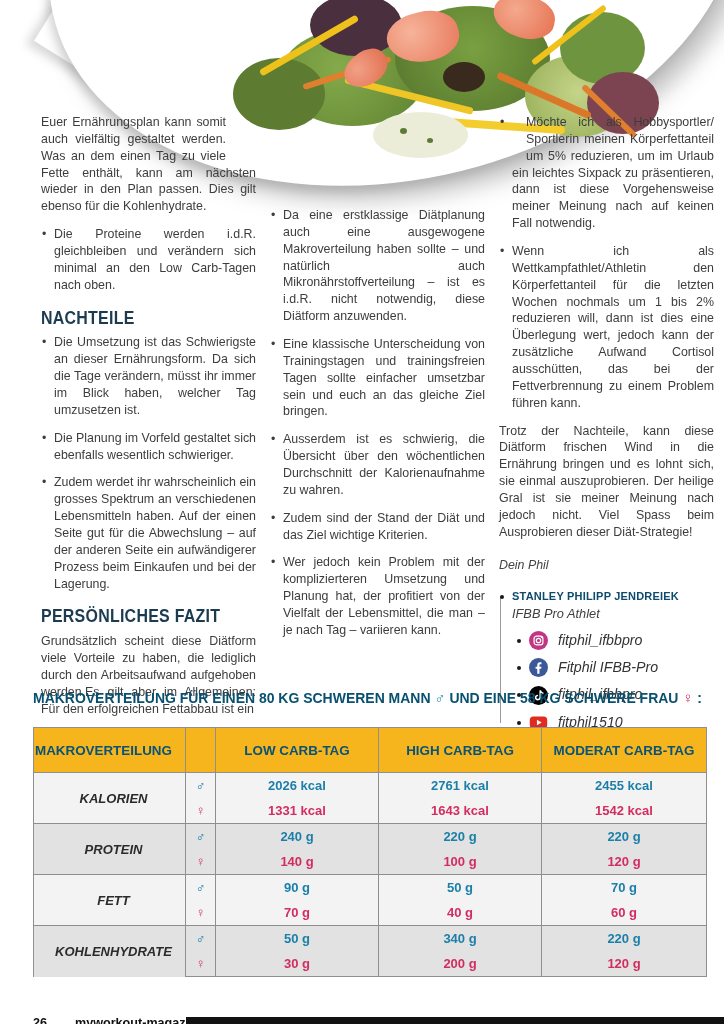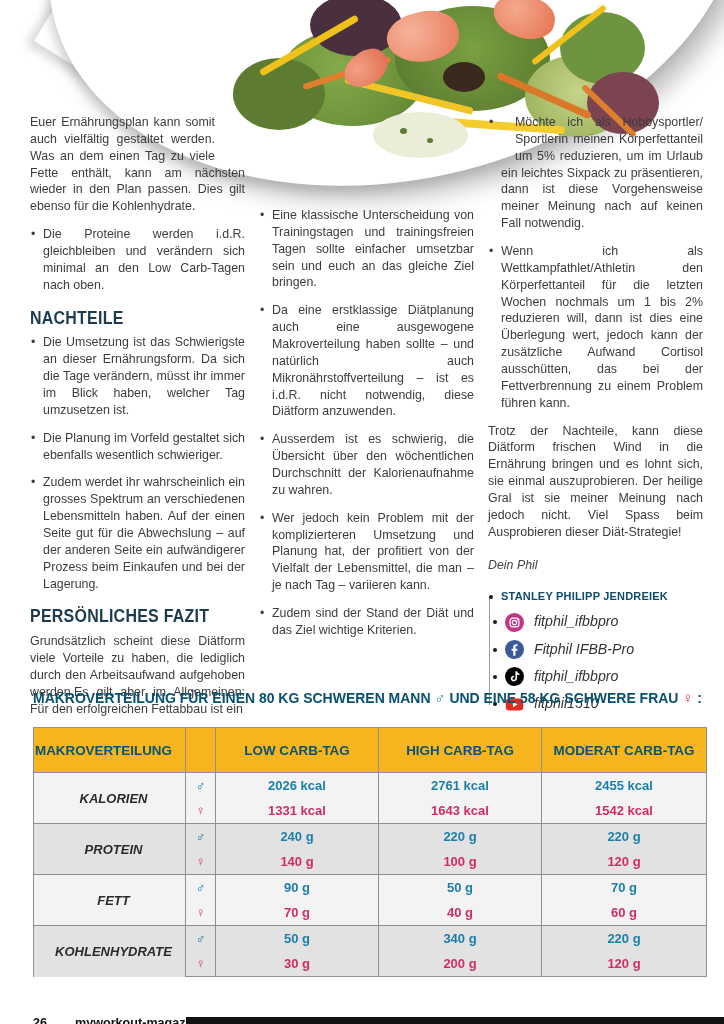--- a/index.html
+++ b/index.html
@@ -11,21 +11,21 @@
   .plate-corner { position:absolute; left:68px; top:-78px; width:180px; height:180px; background:#fff;
                   transform:rotate(32deg); box-shadow:-5px 7px 10px rgba(120,120,120,.28); }
   .plate { position:absolute; left:45px; top:-300px; width:700px; height:480px; background:#fff;
            border-radius:50%; transform:rotate(-12deg);
            box-shadow:10px 17px 22px rgba(115,115,115,.42), -4px 6px 10px rgba(130,130,130,.28); }
   .salad { position:absolute; left:195px; top:0; width:470px; height:170px; }
   .b { position:absolute; border-radius:50%; }
   .strip { position:absolute; border-radius:5px; }
 
   
-  .cols { position:absolute; left:30px; top:114px; width:673px; display:grid;
+  .cols { position:absolute; left:41px; top:114px; width:673px; display:grid;
           grid-template-columns:1fr 1fr 1fr; column-gap:14px;
           font-size:12.4px; line-height:1.36; text-align:justify; }
   .col2 { padding-top:93px; }
   .cols p { margin:0 0 11px 0; }
   .cols ul { list-style:none; margin:0 0 2px 0; padding:0; }
   .cols li { position:relative; padding-left:13px; margin-bottom:11px; }
   .cols li::before { content:"•"; position:absolute; left:1px; top:0; color:#3d3d3d; }
   .mini-head { font-size:19px; font-weight:bold; color:#1c3b50; margin:3px 0 4px 0;
                transform:scaleX(.84); transform-origin:left center; white-space:nowrap;
                font-family:"Liberation Sans", sans-serif; letter-spacing:.3px; }
@@ -35,21 +35,21 @@
   .signoff { margin-top:16px !important; color:#444; }
 
   
   .contact { position:relative; margin-top:16px; padding-left:13px; }
   .contact::before { content:""; position:absolute; left:1px; top:7px; bottom:9px; width:1px; background:#9a9a9a; }
   .c-row { position:relative; margin-bottom:2px; }
   .c-row::before { content:""; position:absolute; left:-12.5px; top:6px; width:4px; height:4px;
                    background:#1a1a1a; border-radius:50%; }
   .author-name { font-weight:bold; font-size:11px; color:#0c4a6e; letter-spacing:.2px; }
   .author-role { font-style:italic; font-size:12.8px; color:#3f3f3f; margin:1px 0 8px 0; }
-  .s-row { display:flex; align-items:center; gap:10px; margin:8px 4px; position:relative; }
+  .s-row { display:flex; align-items:center; gap:10px; margin:8px 17px; position:relative; }
   .s-row::before { content:""; position:absolute; left:-12.5px; top:8px; width:4px; height:4px;
                    background:#1a1a1a; border-radius:50%; }
   .s-row .handle { font-style:italic; font-size:14.2px; color:#333; }
   .s-icon { width:19px; height:19px; flex:0 0 19px; display:block; }
 
   
   .section-heading { position:absolute; left:33px; top:689px; width:690px; white-space:nowrap;
                      font-weight:bold; font-size:14.2px; color:#07506f;
                      transform:scaleX(.985); transform-origin:left center; }
   .sym-m { color:#2b8cb0; font-size:15px; }
@@ -121,39 +121,40 @@
         <li><span>Die Umsetzung ist das Schwierigste an dieser Ernährungsform. Da sich die Tage verändern, müsst ihr immer im Blick haben, welcher Tag umzusetzen ist.</span></li>
         <li><span>Die Planung im Vorfeld gestaltet sich ebenfalls wesentlich schwieriger.</span></li>
         <li><span>Zudem werdet ihr wahrscheinlich ein grosses Spektrum an verschiedenen Lebensmitteln haben. Auf der einen Seite gut für die Abwechslung – auf der anderen Seite ein aufwändigerer Prozess beim Einkaufen und bei der Lagerung.</span></li>
       </ul>
       <div class="mini-head">PERSÖNLICHES FAZIT</div>
       <p>Grundsätzlich scheint diese Diätform viele Vorteile zu haben, die lediglich durch den Arbeitsaufwand aufgehoben werden.Es gilt aber im Allgemeinen: Für den erfolgreichen Fettabbau ist ein</p>
     </div>
 
     <div class="col col2">
       <ul>
+        <li><span>Da eine erstklassige Diätplanung auch eine ausgewogene Makroverteilung haben sollte – und natürlich auch Mikronährstoffverteilung – ist es i.d.R. nicht notwendig, diese Diätform anzuwenden.</span></li>
         <li><span>Eine klassische Unterscheidung von Trainingstagen und trainingsfreien Tagen sollte einfacher umsetzbar sein und euch an das gleiche Ziel bringen.</span></li>
-        <li><span>Da eine erstklassige Diätplanung auch eine ausgewogene Makroverteilung haben sollte – und natürlich auch Mikronährstoffverteilung – ist es i.d.R. nicht notwendig, diese Diätform anzuwenden.</span></li>
         <li><span>Ausserdem ist es schwierig, die Übersicht über den wöchentlichen Durchschnitt der Kalorienaufnahme zu wahren.</span></li>
+        <li><span>Zudem sind der Stand der Diät und das Ziel wichtige Kriterien.</span></li>
         <li><span>Wer jedoch kein Problem mit der komplizierteren Umsetzung und Planung hat, der profitiert von der Vielfalt der Lebensmittel, die man – je nach Tag – variieren kann.</span></li>
-        <li><span>Zudem sind der Stand der Diät und das Ziel wichtige Kriterien.</span></li>
       </ul>
     </div>
 
     <div class="col col3">
       <ul>
         <li><span class="spacer-l"></span><span>Möchte ich als Hobbysportler/ Sportlerin meinen Körperfettanteil um 5% reduzieren, um im Urlaub ein leichtes Sixpack zu präsentieren, dann ist diese Vorgehensweise meiner Meinung nach auf keinen Fall notwendig.</span></li>
         <li><span>Wenn ich als Wettkampfathlet/Athletin den Körperfettanteil für die letzten Wochen nochmals um 1 bis 2% reduzieren will, dann ist dies eine Überlegung wert, jedoch kann der zusätzliche Aufwand Cortisol ausschütten, das bei der Fettverbrennung zu einem Problem führen kann.</span></li>
       </ul>
       <p>Trotz der Nachteile, kann diese Diätform frischen Wind in die Ernährung bringen und es lohnt sich, sie einmal auszuprobieren. Der heilige Gral ist sie meiner Meinung nach jedoch nicht. Viel Spass beim Ausprobieren dieser Diät-Strategie!</p>
       <p class="italic signoff">Dein Phil</p>
 
       <div class="contact">
         <div class="c-row">
           <div class="author-name">STANLEY PHILIPP JENDREIEK</div>
+          <div class="author-role">IFBB Pro Athlet</div>
         </div>
 
         <div class="s-row">
           <svg class="s-icon" viewBox="0 0 24 24">
             <circle cx="12" cy="12" r="12" fill="#c13584"></circle>
             <rect x="6.4" y="6.4" width="11.2" height="11.2" rx="3.4" fill="none" stroke="#fff" stroke-width="1.5"></rect>
             <circle cx="12" cy="12" r="2.8" fill="none" stroke="#fff" stroke-width="1.5"></circle>
             <circle cx="16" cy="8" r="1" fill="#fff"></circle>
           </svg>
           <span class="handle">fitphil_ifbbpro</span>

